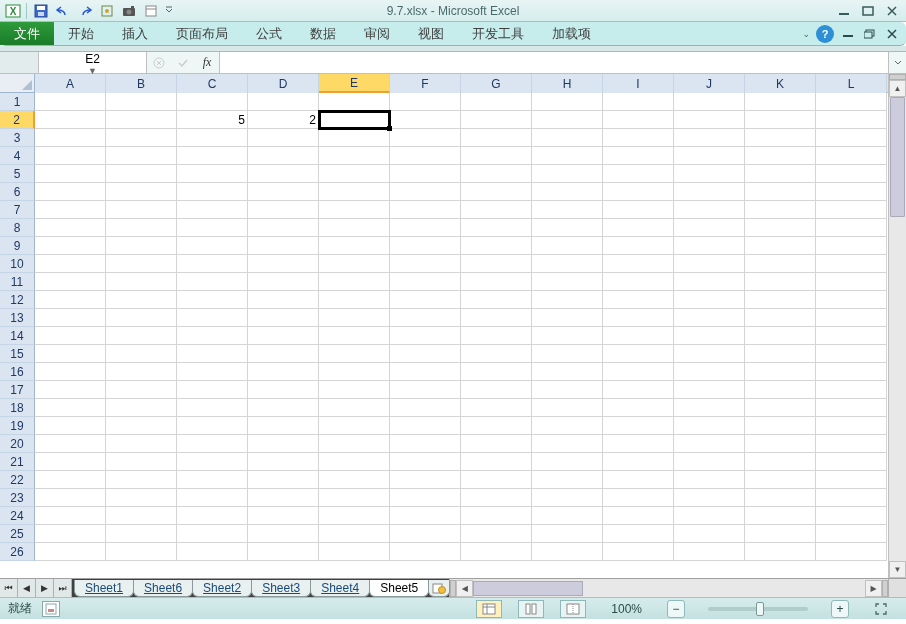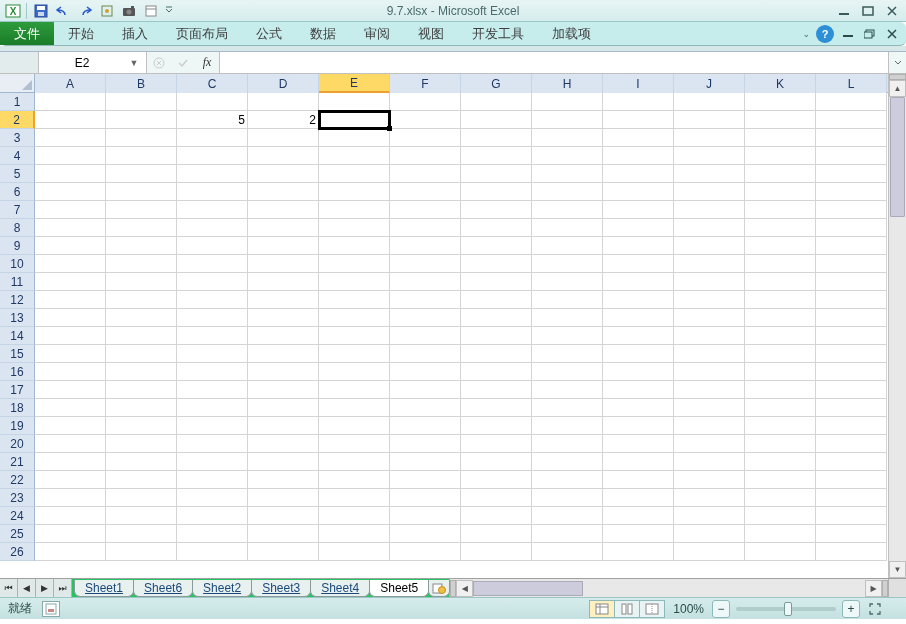--- a/index.html
+++ b/index.html
@@ -20,21 +20,21 @@
 .ribbon .file-tab { background: linear-gradient(#2d9b3b,#1a7c28); color: #fff; padding: 0 14px; display: flex; align-items: center; font-size: 13px; cursor: pointer; }
 .ribbon .tab { padding: 0 14px; display: flex; align-items: center; color: #404040; font-size: 13px; cursor: pointer; }
 .ribbon .right-ctrl { margin-left: auto; display: flex; align-items: center; gap: 6px; padding-right: 6px; }
 .ribbon .right-ctrl .help { width: 18px; height: 18px; border-radius: 50%; background: #2d8fd6; color: #fff; display: flex; align-items: center; justify-content: center; font-size: 11px; font-weight: bold; cursor: pointer; }
 .ribbon .right-ctrl .rbtn { width: 16px; height: 16px; display: flex; align-items: center; justify-content: center; cursor: pointer; color: #2b4b4b; }
 .ribbon .dropdown-caret { color: #4a6b6b; font-size: 9px; cursor: pointer; }
 
 
 .formula-row { height: 22px; border-bottom: 1px solid #c0c0c0; display: flex; align-items: stretch; background: #eef6f6; }
 .formula-row .spacer-left { width: 39px; border-right: 1px solid #c0c0c0; background: #e2ecec; }
-.name-box { width: 108px; display: flex; align-items: center; border-right: 1px solid #c0c0c0; background: #fff; }
+.name-box { width: 108px; display: flex; align-items: center; border-right: 1px solid #c0c0c0; background: #fff; flex-direction: column; }
 .name-box input { border: none; width: 86px; height: 18px; text-align: center; font-size: 12px; outline: none; }
 .name-box .dd { width: 18px; text-align: center; color: #666; cursor: pointer; font-size: 9px; }
 .fx-btns { display: flex; align-items: center; border-right: 1px solid #c0c0c0; background: #eef6f6; }
 .fx-btns .fxbtn { width: 24px; height: 36px; display: flex; align-items: center; justify-content: center; cursor: pointer; color: #888; }
 .fx-btns .fx { font-style: italic; font-family: "Times New Roman", serif; color: #333; }
 .formula-input { flex: 1; border: none; padding: 0 4px; font-size: 12px; outline: none; background: #fff; }
 .formula-expand { width: 18px; border-left: 1px solid #c0c0c0; display: flex; align-items: center; justify-content: center; cursor: pointer; color: #666; background: #eef6f6; }
 .thin-border { height: 6px; background: #d8e8e8; border-bottom: 1px solid #a6b8c8; }
 
 
@@ -55,36 +55,36 @@
 .vscroll { width: 18px; background: #e8e8e8; border-left: 1px solid #c0c0c0; display: flex; flex-direction: column; }
 .vscroll .arrow, .hscroll .arrow { height: 17px; width: 17px; background: #f0f0f0; border: 1px solid #c0c0c0; display: flex; align-items: center; justify-content: center; font-size: 8px; color: #555; cursor: pointer; }
 .vscroll .track { flex:1; background: #e8e8e8; position: relative; }
 .vscroll .thumb { position: absolute; top:0; left:1px; width:15px; height:120px; background: #ccd; border:1px solid #aab; border-radius:1px; }
 .vscroll .split { height:6px; background:#d0d0d0; border:1px solid #b0b0b0; }
 
 
 .sheet-bar { height: 19px; display: flex; align-items: stretch; border-top: 1px solid #a0a0a0; background: #d8e4e4; }
 .sheet-nav { display: flex; }
 .sheet-nav .nbtn { width: 18px; display: flex; align-items: center; justify-content: center; border-right: 1px solid #b0b0b0; font-size: 9px; color: #333; cursor: pointer; background: #e0e8e8; }
-.sheet-tabs { display: flex; align-items: flex-end; background: #22c55e; padding-left: 2px; }
+.sheet-tabs { display: flex; align-items: flex-end; background: #404040; padding-left: 2px; }
 .stab { height: 17px; padding: 0 10px; background: #e8f0f0; border: 1px solid #8a9a9a; border-top: none; border-radius: 0 0 6px 6px; margin-right: -1px; font-size: 12px; display: flex; align-items: center; cursor: pointer; color: #1a4a7a; text-decoration: underline; position: relative; }
 .stab.active { background: #fff; color: #000; text-decoration: none; z-index: 2; font-weight: normal; }
 .stab.insert { width: 22px; padding: 0; justify-content: center; text-decoration:none; }
 .hscroll-wrap { flex:1; display:flex; align-items:center; background:#e8e8e8; border-left:1px solid #b0b0b0; }
 .hscroll-wrap .split { width:6px; height:17px; background:#d0d0d0; border:1px solid #b0b0b0; }
 .hscroll-wrap .arrow { height:17px; width:17px; background:#f0f0f0; border:1px solid #c0c0c0; display:flex; align-items:center; justify-content:center; font-size:8px; color:#555; cursor:pointer; }
 .hscroll-wrap .track { flex:1; height:17px; background:#e8e8e8; position:relative; }
 .hscroll-wrap .thumb { position:absolute; left:0; top:1px; height:15px; width:110px; background:#ccd; border:1px solid #aab; }
 .corner-box { width:18px; background:#e0e0e0; border-left:1px solid #b0b0b0; }
 
 
 .status-bar { height: 22px; background: linear-gradient(#d6ecec,#c4e0e0); border-top: 1px solid #9ac6c6; display: flex; align-items: center; font-size: 12px; color: #2b4b4b; }
 .status-bar .status-text { padding: 0 8px; }
 .status-bar .macro-icon { width: 18px; height: 16px; background: #fff; border: 1px solid #8aa; margin-left: 2px; display:flex; align-items:center; justify-content:center; }
-.status-bar .right { margin-left: auto; display: flex; align-items: center; gap: 0; padding-right: 22px; }
+.status-bar .right { margin-left: auto; display: flex; align-items: center; gap: 17px; padding-right: 16px; }
 .view-btn { width: 26px; height: 18px; border: 1px solid #8fb8b8; background: #e8f4f4; display: flex; align-items: center; justify-content: center; cursor: pointer; font-size: 10px; margin-left: -1px; }
 .view-btn.active { background: #fff0c0; }
 .zoom-label { padding: 0 8px; }
 .zoom-btn { width: 18px; height: 18px; border: 1px solid #8fb8b8; border-radius: 3px; background: #eef8f8; display: flex; align-items: center; justify-content: center; cursor: pointer; font-size: 12px; }
 .zoom-slider { width: 100px; height: 4px; background: #b0cccc; margin: 0 6px; position: relative; border-radius: 2px; }
 .zoom-slider .tick { position: absolute; left: 50%; top: -3px; width: 1px; height: 10px; background: #6a8a8a; }
 .zoom-slider .knob { position: absolute; left: 48%; top: -5px; width: 8px; height: 14px; background: #eef8f8; border: 1px solid #7a9a9a; border-radius: 2px; cursor: pointer; }
 .expand-icon { width: 18px; height: 18px; display: flex; align-items: center; justify-content: center; cursor: pointer; margin-left: 6px; }
 
 svg { display: block; }

